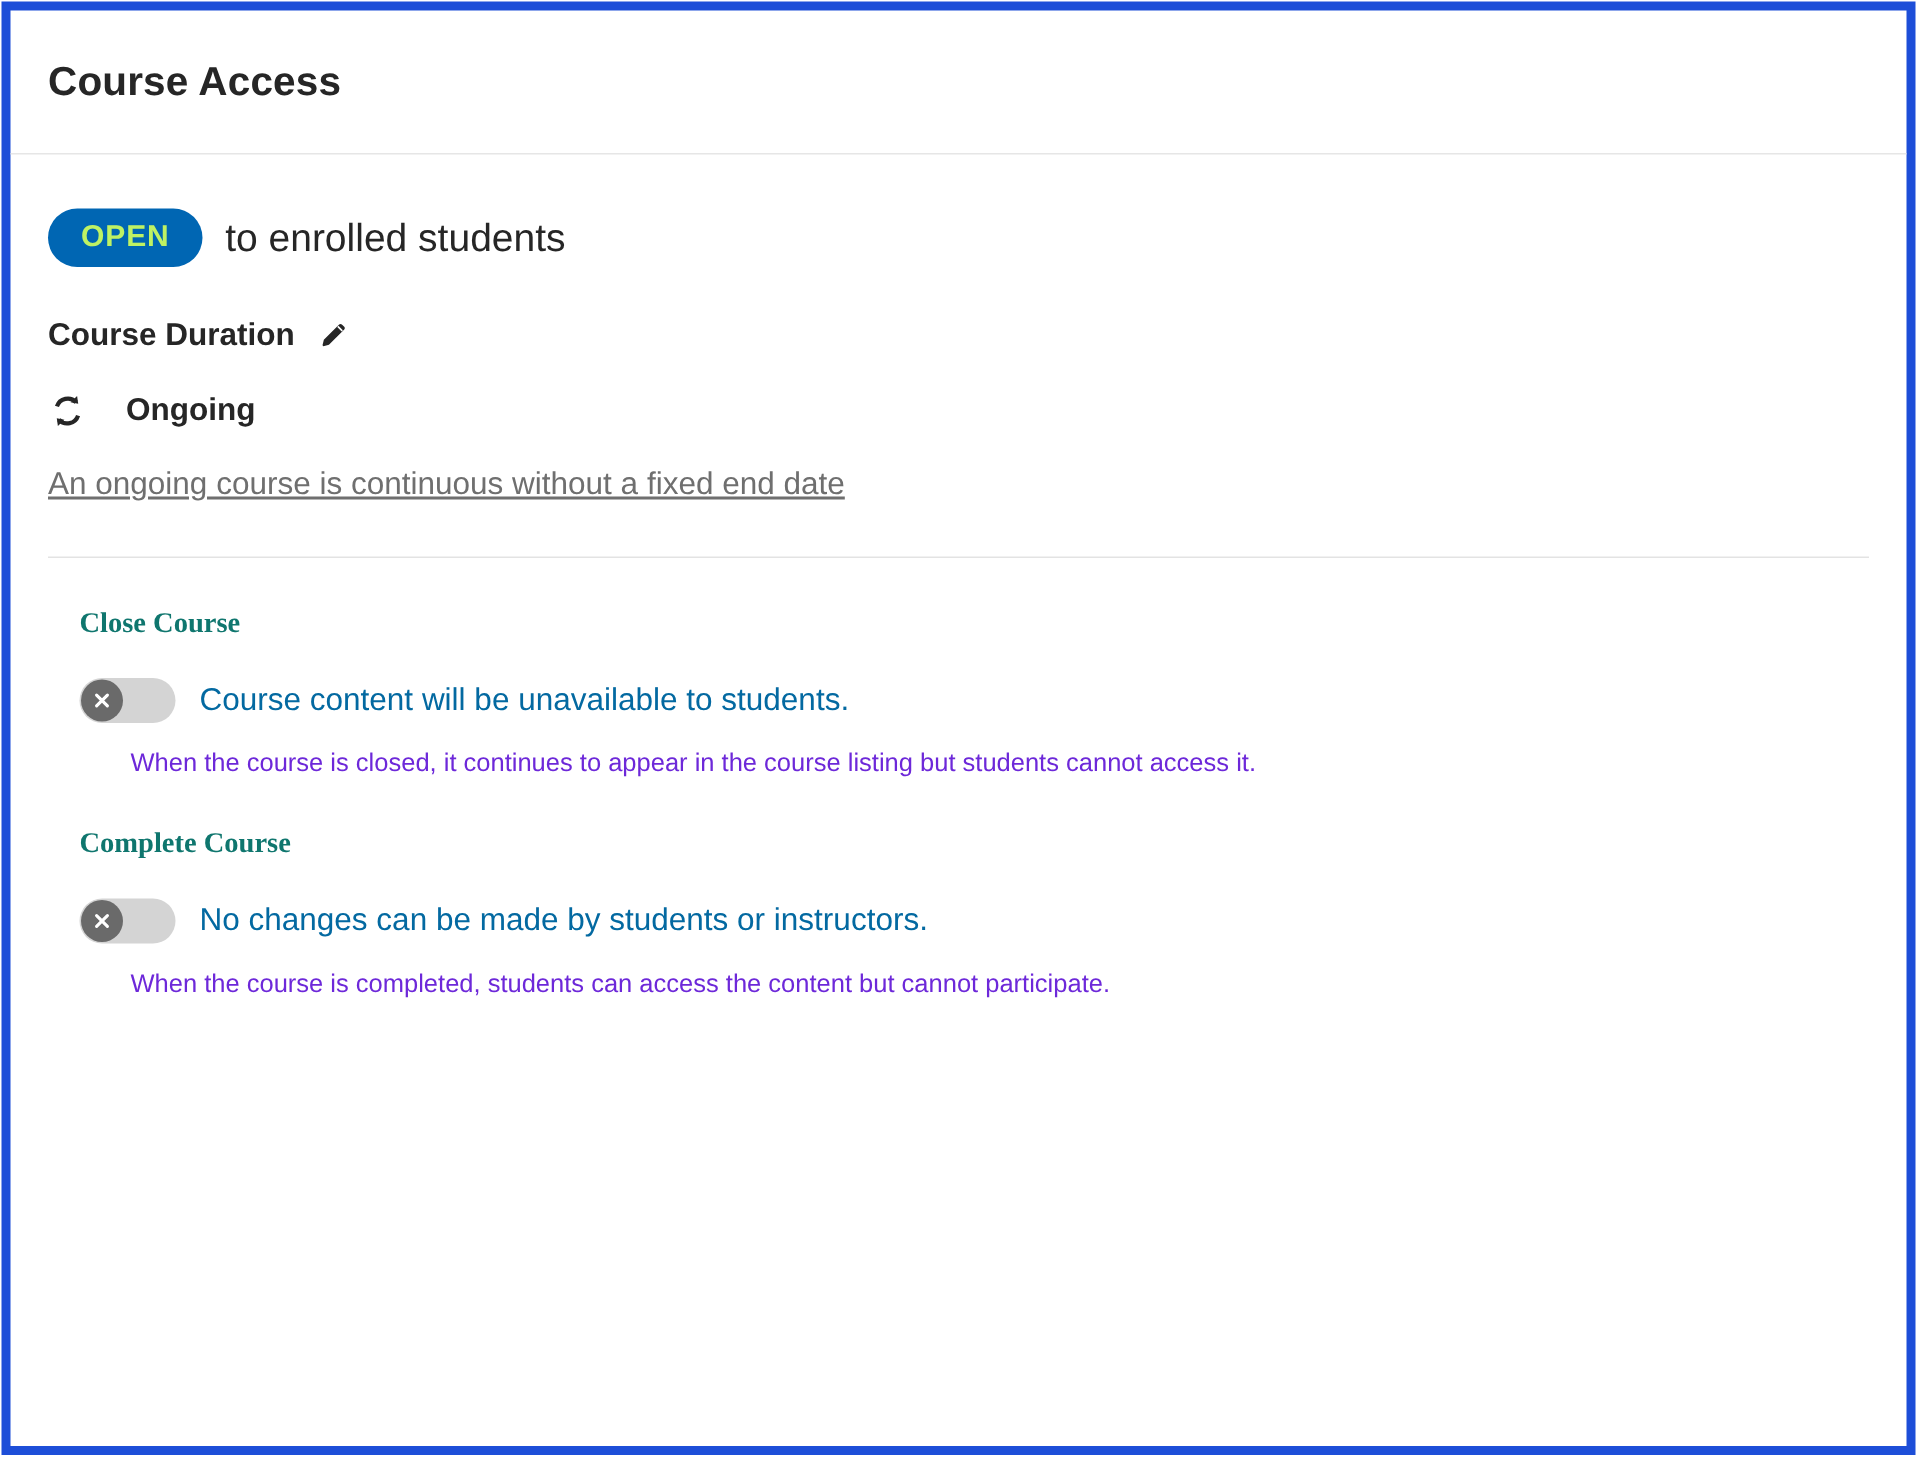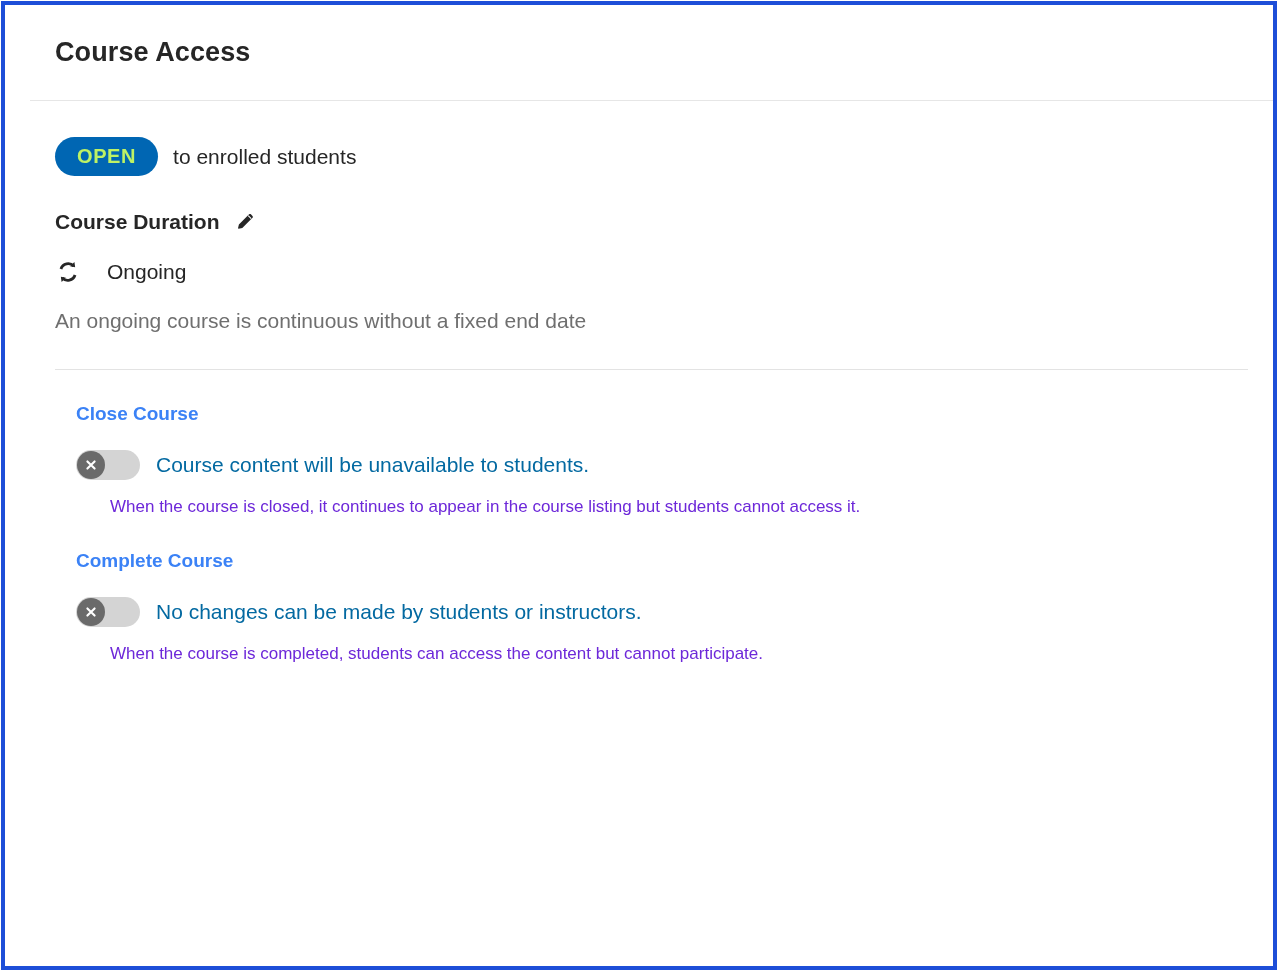--- a/index.html
+++ b/index.html
@@ -13,24 +13,23 @@
     font-family: "Liberation Sans", sans-serif;
     color: #262626;
     overflow: hidden;
   }
   .panel {
     position: absolute;
     left: 1px;
     top: 1px;
     width: 1276px;
     height: 969px;
-    border: 4px solid #1d4ed8;
+    border: 6px solid #1d4ed8;
     box-sizing: border-box;
     background: #ffffff;
-    padding-left: 25px;
   }
   .panel-header {
     height: 96px;
     border-bottom: 1px solid #e6e6e6;
     box-sizing: border-box;
     display: flex;
     align-items: center;
     padding-left: 25px;
   }
   .panel-title {
@@ -53,21 +52,21 @@
     font-size: 20px;
     font-weight: bold;
     letter-spacing: 0.6px;
     border-radius: 22px;
     padding: 9px 22px 10px 22px;
     line-height: 1;
     border: none;
     cursor: pointer;
   }
   .status-text {
-    font-size: 21px;
+    font-size: 26px;
     color: #262626;
     margin-left: 15px;
   }
   .duration-row {
     display: flex;
     align-items: center;
     margin-top: 34px;
   }
   .duration-label {
     font-size: 21px;
@@ -86,42 +85,44 @@
     margin-top: 25px;
   }
   .ongoing-icon {
     width: 28px;
     display: inline-flex;
     align-items: center;
     justify-content: flex-start;
   }
   .ongoing-label {
     font-size: 21px;
-    font-weight: normal;
+    font-weight: bold;
     color: #262626;
     margin-left: 24px;
   }
   .ongoing-desc {
     font-size: 21px;
     color: #6f6f6f;
     margin-top: 24px;
+    text-decoration: underline;
   }
   .divider {
     height: 1px;
     background: #e3e3e3;
     margin-top: 36px;
   }
   .section {
     padding-left: 21px;
   }
   .section-title {
     font-size: 19px;
     font-weight: bold;
-    color: #3b82f6;
+    color: #0f766e;
     margin-top: 33px;
+    font-family: Liberation Serif, serif;
   }
   .toggle-row {
     display: flex;
     align-items: center;
     margin-top: 25px;
   }
   .toggle {
     width: 64px;
     height: 30px;
     border-radius: 15px;

